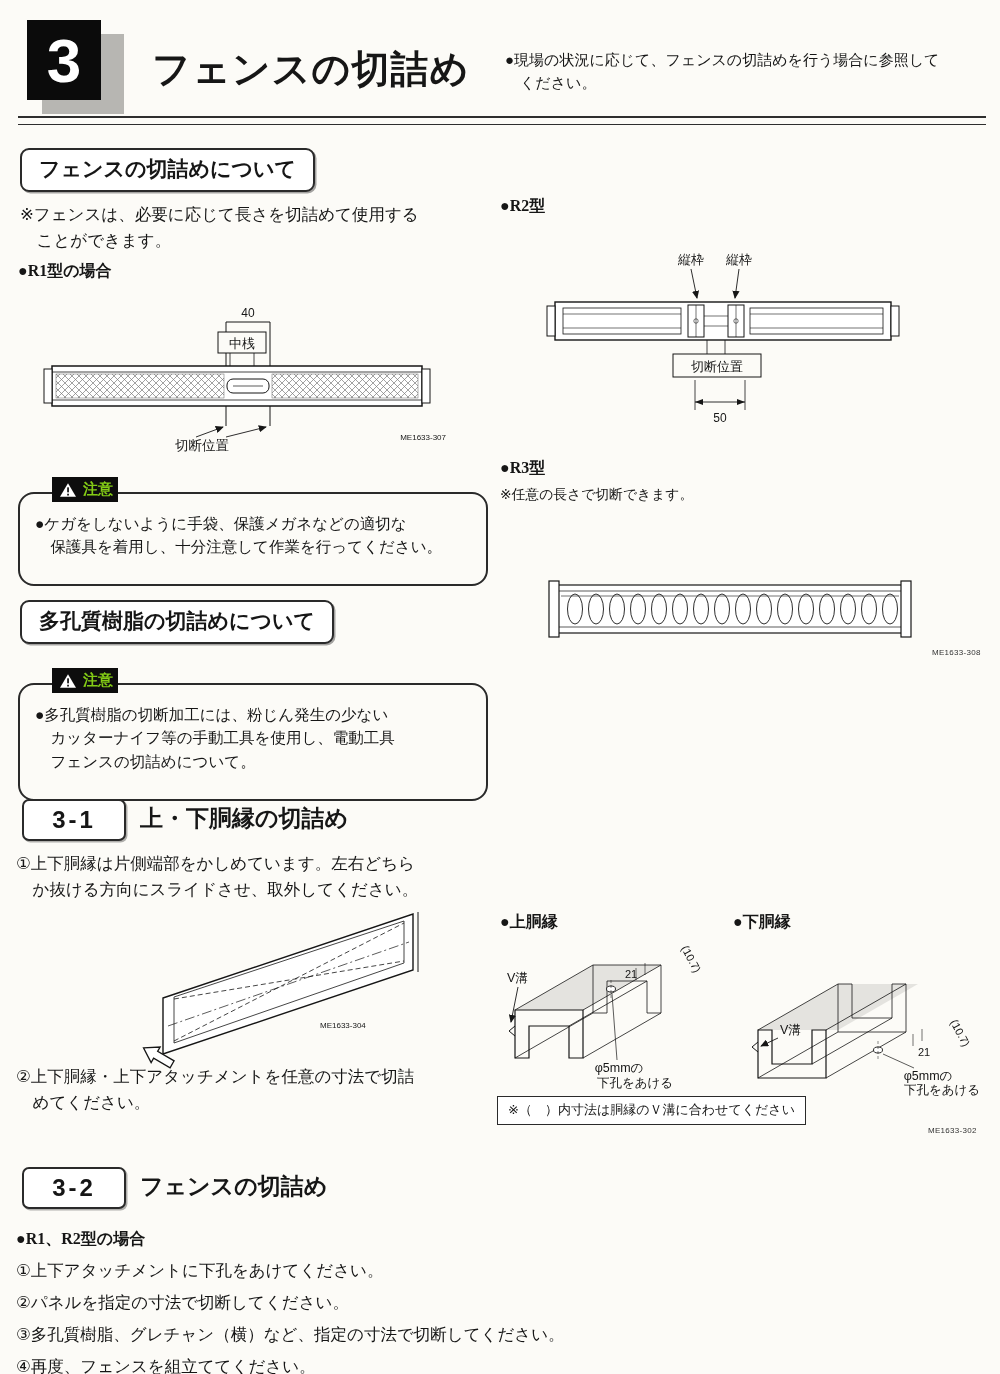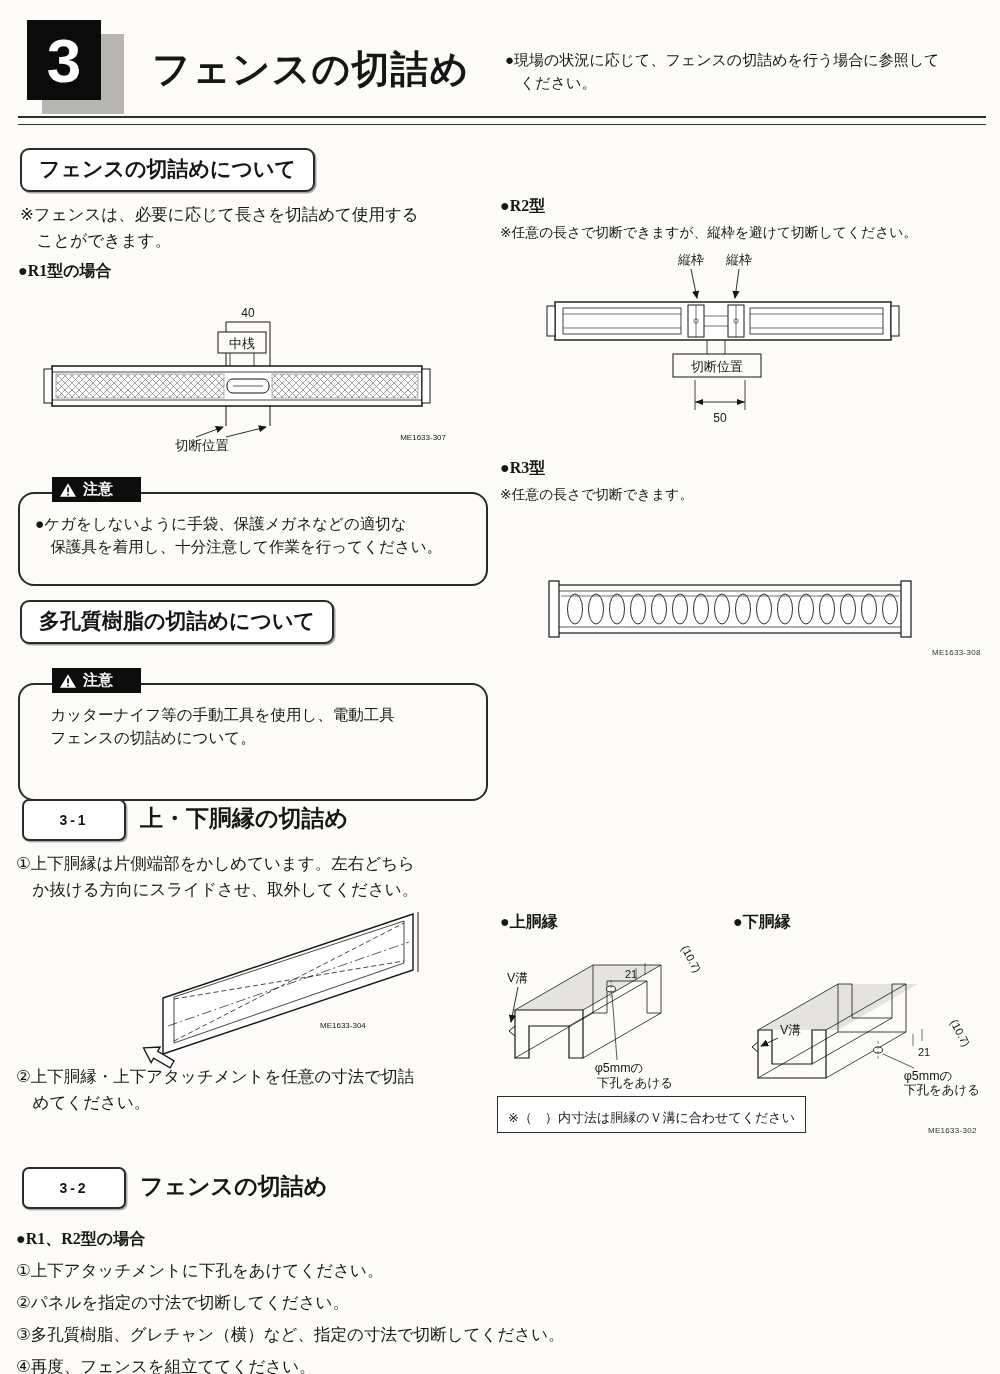--- a/index.html
+++ b/index.html
@@ -12,31 +12,31 @@
   .page-title{font-size:38px;font-weight:bold;letter-spacing:1px;}
   .header-note{font-size:15px;line-height:1.55;width:470px;}
   .rule{background:#2e2e2e;}
   .round-box{display:inline-block;border:2px solid #2a2a2a;border-radius:9px;background:#fff;
              padding:5px 17px 7px;font-size:21px;font-weight:bold;
              box-shadow:1.5px 1.5px 0 rgba(0,0,0,.35);}
   .bullet-title{font-size:16px;font-weight:bold;font-family:Liberation Serif, serif;}
   .note-text{font-size:13.8px;}
   .body-text{font-size:16.5px;line-height:1.55;}
   .indent{padding-left:1em;}
-  .caution-tab{position:absolute;display:flex;align-items:center;gap:6px;background:#0d0d0d;color:#ffffff;
-               font-size:15px;font-weight:bold;padding:3px 28px 3px 7px;z-index:2;}
+  .caution-tab{position:absolute;display:flex;align-items:center;gap:6px;background:#0d0d0d;color:#84cc16;
+               font-size:15px;font-weight:bold;padding:3px 5px 3px 7px;z-index:2;}
   .caution-box{position:absolute;border:2px solid #2a2a2a;border-radius:16px;
                padding:18px 14px 4px 15px;font-size:15.5px;line-height:1.5;}
   .secnum-box{position:absolute;width:100px;height:38px;border:2px solid #2a2a2a;border-radius:7px;
-              background:#fff;display:flex;align-items:center;justify-content:center;font-size:14px;
+              background:#fff;display:flex;align-items:center;justify-content:center;font-size:24px;
               font-weight:bold;letter-spacing:3px;box-shadow:1.5px 1.5px 0 rgba(0,0,0,.3);}
   .sec-title{position:absolute;font-size:23px;font-weight:bold;}
   .code-text{font-size:8px;color:#333;letter-spacing:.3px;}
   .steps32 div{margin-bottom:10px;font-size:16.5px;}
-  .rail-note-box{border:1.5px solid #2a2a2a;padding:12px 10px 5px;font-size:13px;background:#fff;}
+  .rail-note-box{border:1.5px solid #2a2a2a;padding:4px 10px 5px;font-size:13px;background:#fff;}
   svg text{font-family:"Liberation Sans","DejaVu Sans",sans-serif;fill:#161616;}
 </style>
 </head>
 <body>
 
 <div class="page">
 
   <div class="abs num-shadow" style="left:42px;top:34px;width:82px;height:80px;"></div>
   <div class="abs num-box" style="left:27px;top:20px;width:74px;height:80px;">
     <span>3</span>
@@ -112,20 +112,21 @@
 
   <div class="caution-tab" style="left:52px;top:668px;">
     <svg viewBox="0 0 20 18" width="18" height="16">
       <path d="M10 1.5 L19 16.5 H1 Z" fill="#fff"></path>
       <rect x="9.1" y="6" width="1.9" height="5.6" fill="#0d0d0d"></rect>
       <rect x="9.1" y="13.2" width="1.9" height="2" fill="#0d0d0d"></rect>
     </svg>
     <span>注意</span>
   </div>
   <div class="caution-box" style="left:18px;top:683px;width:437px;height:92px;">
+    <div>●多孔質樹脂の切断加工には、粉じん発生の少ない</div>
     <div class="indent">カッターナイフ等の手動工具を使用し、電動工具</div>
     <div class="indent">フェンスの切詰めについて。</div>
   </div>
 
   <div class="secnum-box" style="left:22px;top:799px;">3-1</div>
   <div class="sec-title" style="left:140px;top:803px;">上・下胴縁の切詰め</div>
 
   <div class="abs body-text" style="left:16px;top:851px;">
     <div>①上下胴縁は片側端部をかしめています。左右どちら</div>
     <div class="indent">か抜ける方向にスライドさせ、取外してください。</div>
@@ -147,21 +148,20 @@
       <text x="202" y="132" font-size="8">ME1633-304</text>
     </svg>
   </div>
 
   <div class="abs body-text" style="left:16px;top:1064px;">
     <div>②上下胴縁・上下アタッチメントを任意の寸法で切詰</div>
     <div class="indent">めてください。</div>
   </div>
 
   <div class="abs bullet-title" style="left:500px;top:196px;">●R2型</div>
-  <div class="abs note-text" style="left:500px;top:224px;">※任意の長さで切断できますが、縦枠を避けて切断してください。</div>
 
   <div class="abs" style="left:545px;top:250px;width:360px;height:195px;">
     <svg viewBox="0 0 360 195" width="360" height="195">
       <defs>
         <marker id="ar2" markerWidth="9" markerHeight="8" refX="8" refY="4" orient="auto">
           <path d="M0,0 L9,4 L0,8 Z" fill="#161616"></path>
         </marker>
       </defs>
       <text x="146" y="14" font-size="13" text-anchor="middle">縦枠</text>
       <text x="194" y="14" font-size="13" text-anchor="middle">縦枠</text>

